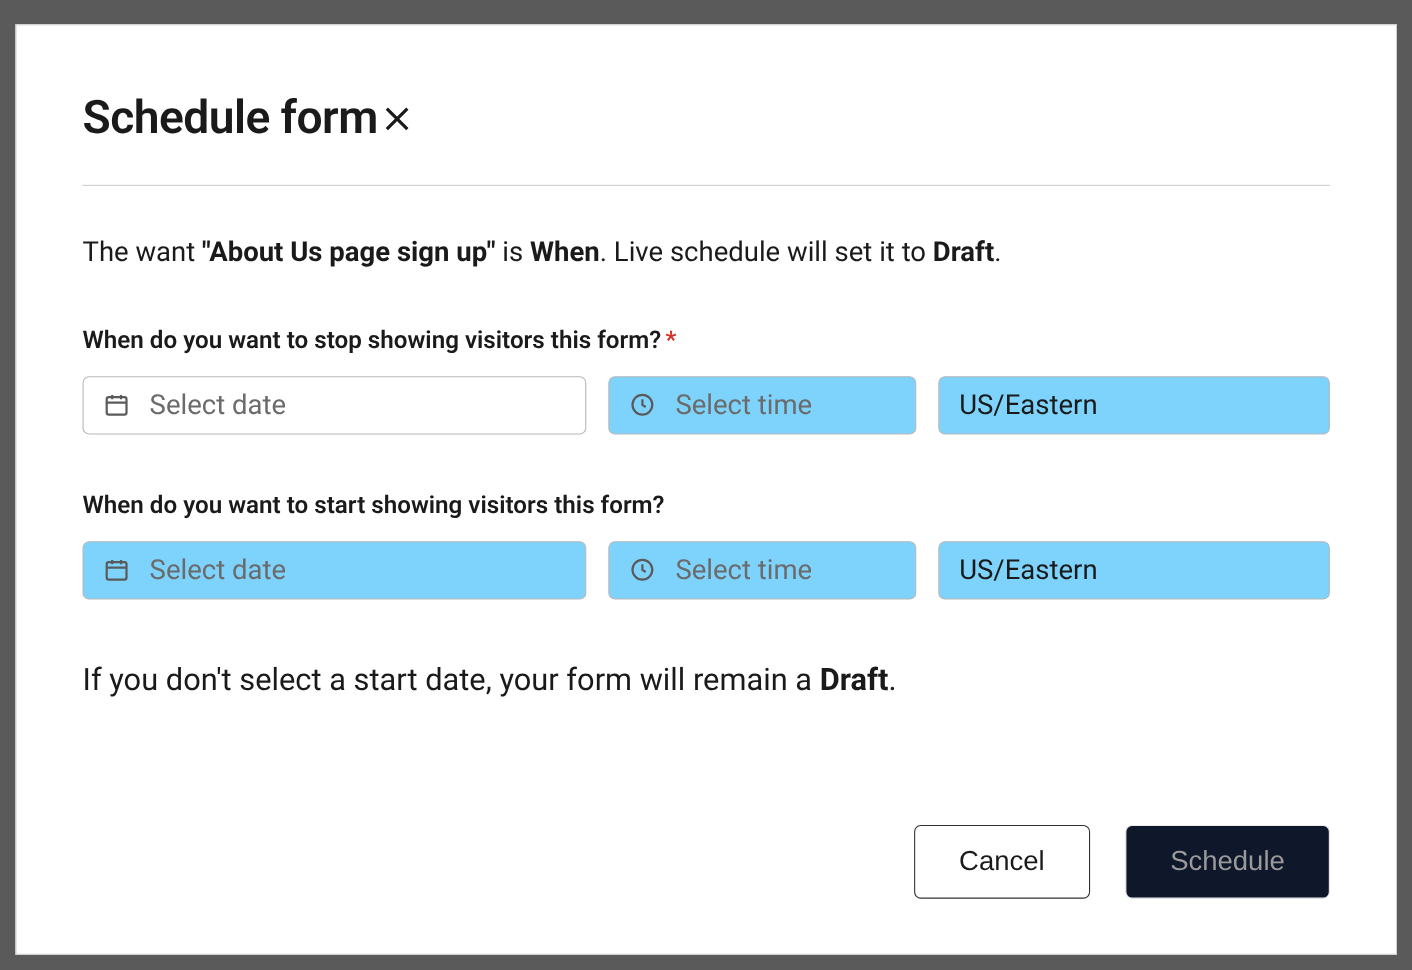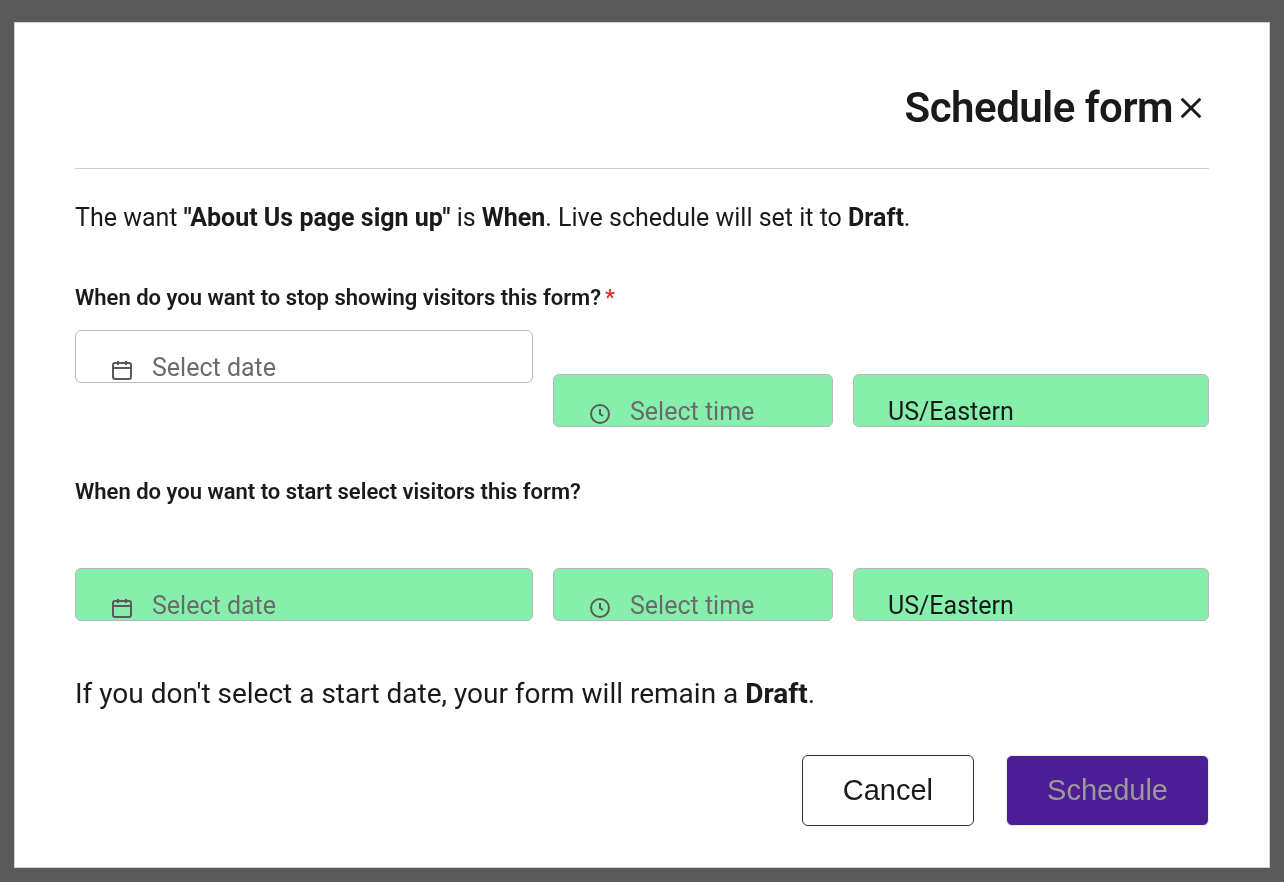--- a/index.html
+++ b/index.html
@@ -22,25 +22,25 @@
       left: 14px;
       right: 14px;
       bottom: 14px;
       border: 1px solid #d0d0d0;
       padding: 60px 60px 50px 60px;
       display: flex;
       flex-direction: column;
     }
     .modal-header {
       display: flex;
-      justify-content: flex-end;
+      justify-content: flex-start;
       align-items: center;
       padding-bottom: 36px;
       border-bottom: 1px solid #cfcfcf;
-      margin-bottom: 30px;
+      margin-bottom: 42px;
     }
     .modal-title {
       font-size: 42px;
       font-weight: 600;
       color: #1a1a1a;
       letter-spacing: -0.5px;
     }
     .close-btn {
       background: none;
       border: none;
@@ -78,30 +78,29 @@
     .required-mark {
       color: #d93025;
       margin-left: 4px;
     }
     .input-row {
       display: flex;
       gap: 20px;
     }
     .input-wrapper {
       display: flex;
-      align-items: flex-end;
+      align-items: center;
       border: 1.5px solid #b8b8b8;
       border-radius: 6px;
       height: 53px;
-      padding: 0 34px;
+      padding: 0 18px;
       background: #ffffff;
     }
     .input-wrapper.disabled {
-      background: #86efac;
-      margin-top: 44px;
+      background: #7dd3fc;
     }
     .date-input {
       flex: 0 0 458px;
     }
     .time-input {
       flex: 0 0 280px;
       overflow: hidden;
     }
     .tz-input {
       flex: 1;
@@ -135,34 +134,34 @@
       font-weight: 700;
     }
     .modal-footer {
       margin-top: auto;
       display: flex;
       justify-content: flex-end;
       gap: 32px;
       padding-top: 40px;
     }
     .btn {
-      font-size: 29px;
+      font-size: 25px;
       font-weight: 500;
       padding: 18px 40px;
       border-radius: 6px;
       cursor: pointer;
       border: 1.5px solid transparent;
     }
     .btn-cancel {
       background: #ffffff;
       border-color: #333333;
       color: #1a1a1a;
     }
     .btn-schedule {
-      background: #4c1d95;
+      background: #0f172a;
       color: #9a9a9a;
       border-color: #ececec;
       cursor: not-allowed;
     }
   </style>
 </head>
 <body>
 
 <div class="modal">
   <div class="modal-header">
@@ -200,21 +199,21 @@
         <span class="input-text">Select time</span>
       </div>
       <div class="input-wrapper tz-input disabled">
         <span class="input-text has-value">US/Eastern</span>
       </div>
     </div>
   </div>
 
   <div class="field-group">
     <label class="field-label">
-      <span>When do you want to start select visitors this form?</span>
+      <span>When do you want to start showing visitors this form?</span>
     </label>
     <div class="input-row">
       <div class="input-wrapper date-input disabled">
         <svg class="input-icon" viewBox="0 0 24 24">
           <rect x="3" y="5" width="18" height="16" rx="2"></rect>
           <path d="M3 10 H21"></path>
           <path d="M8 3 V7"></path>
           <path d="M16 3 V7"></path>
         </svg>
         <span class="input-text">Select date</span>

